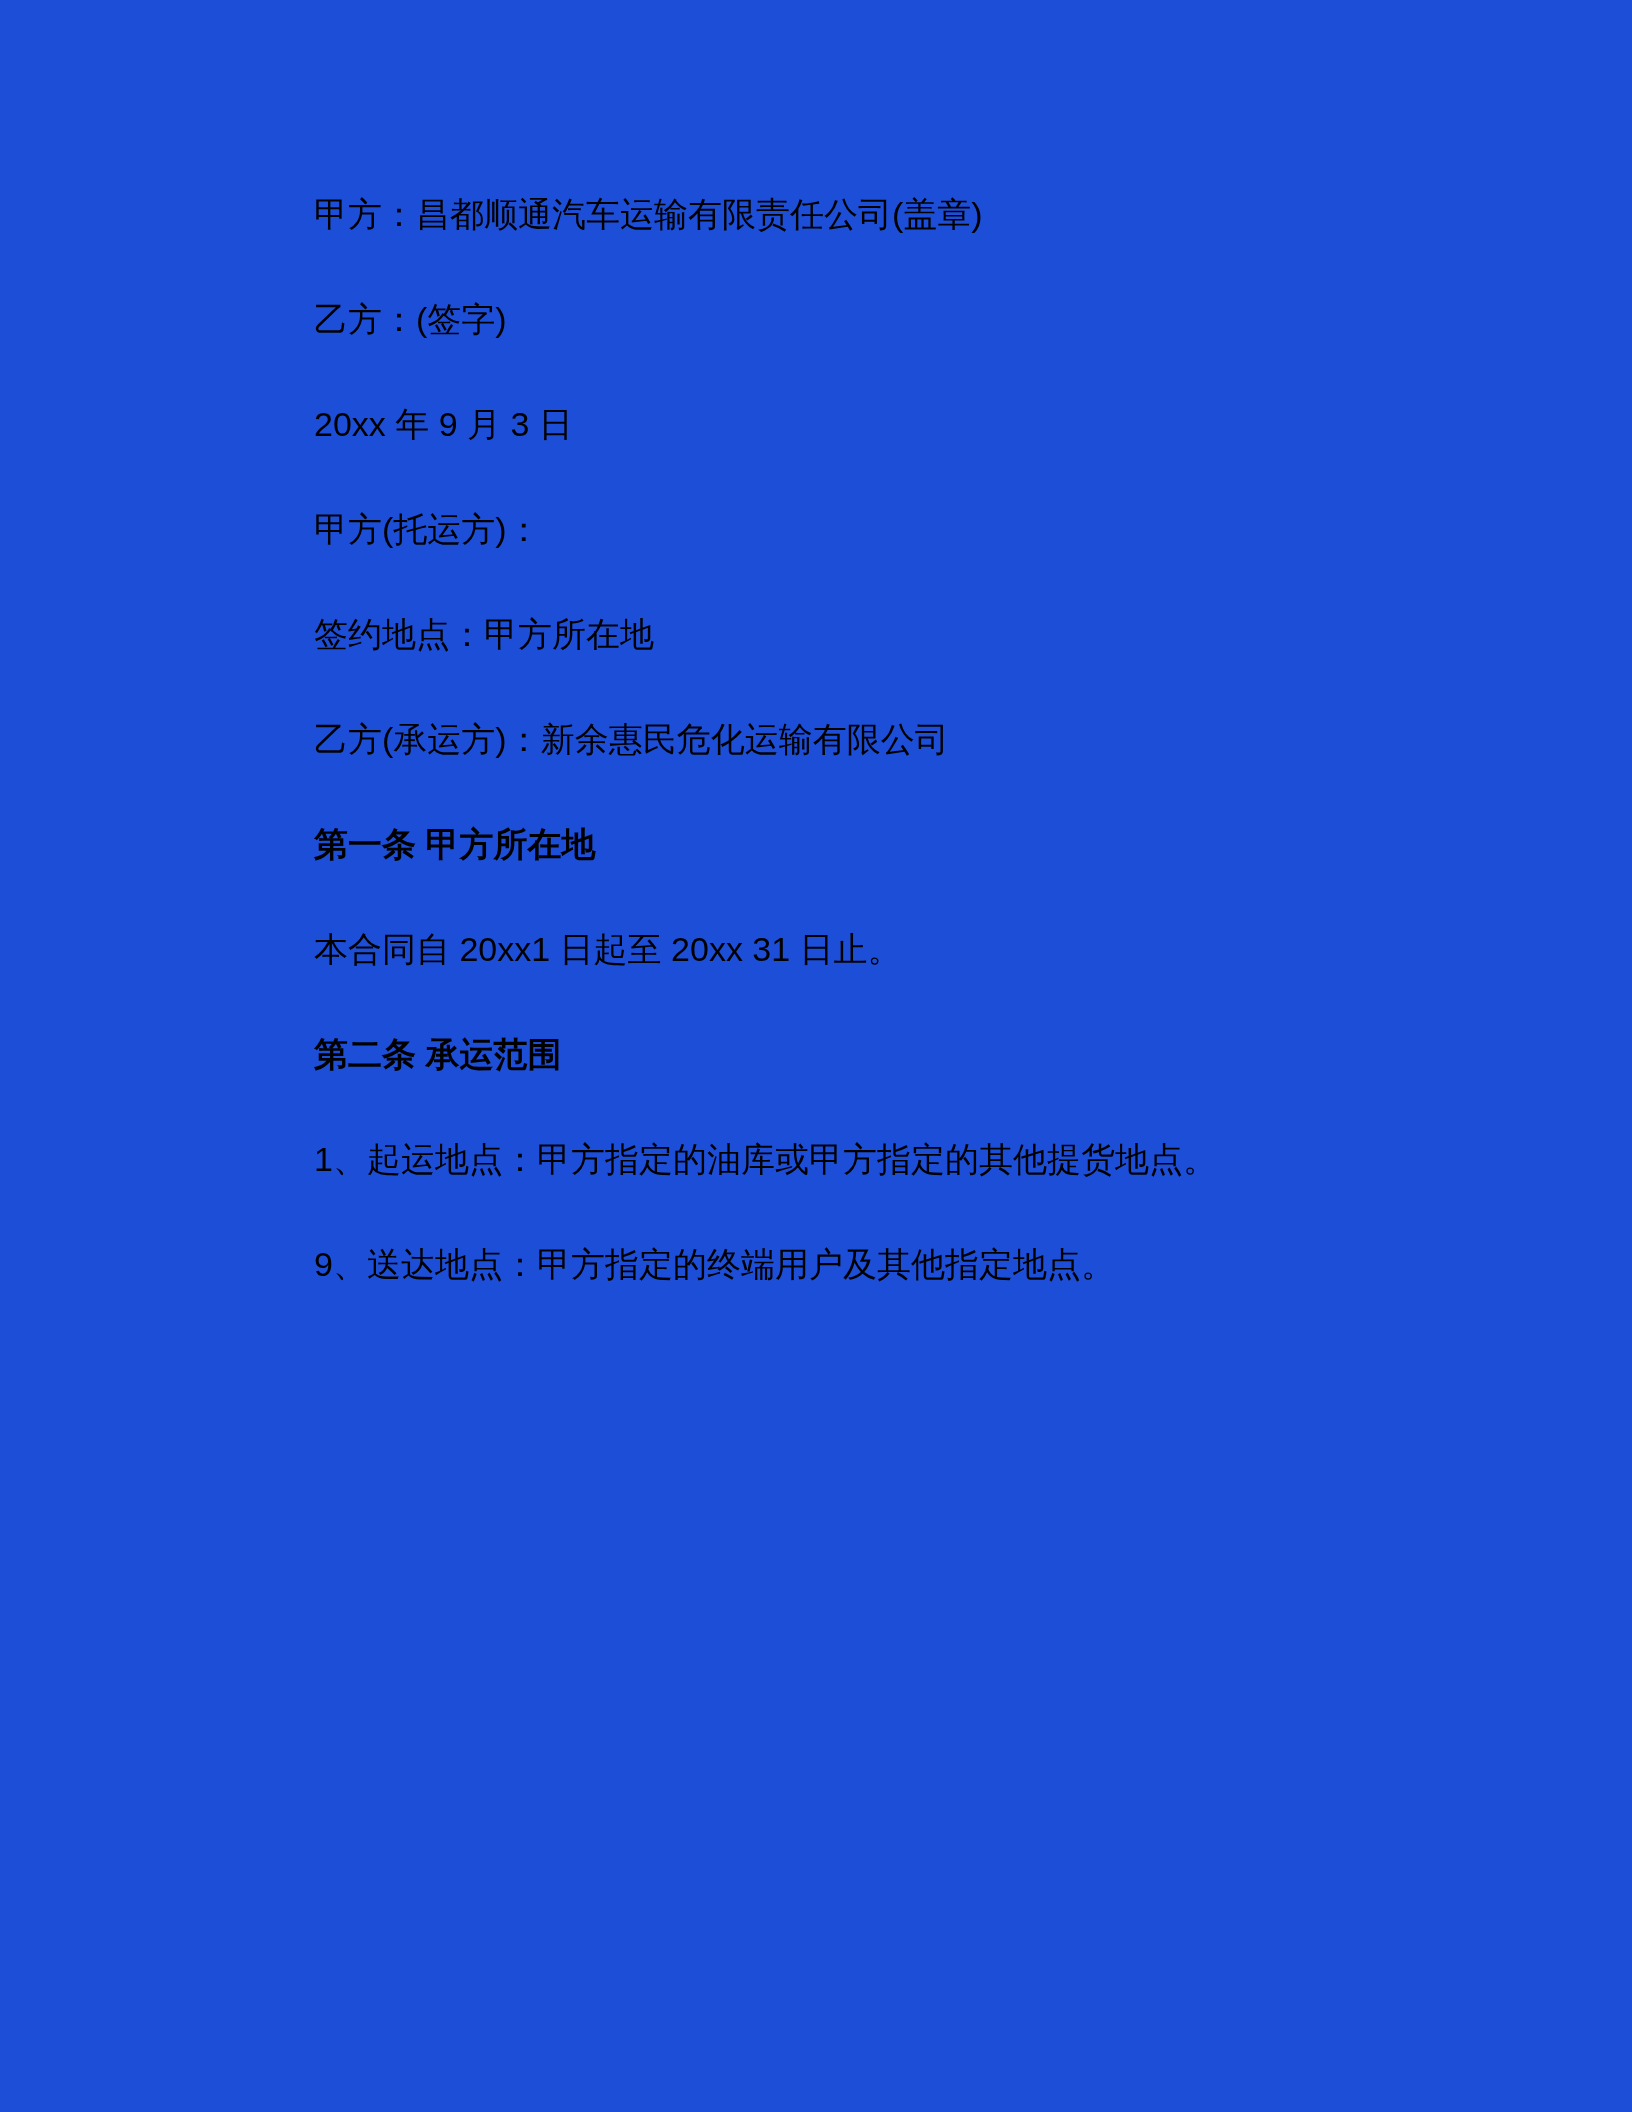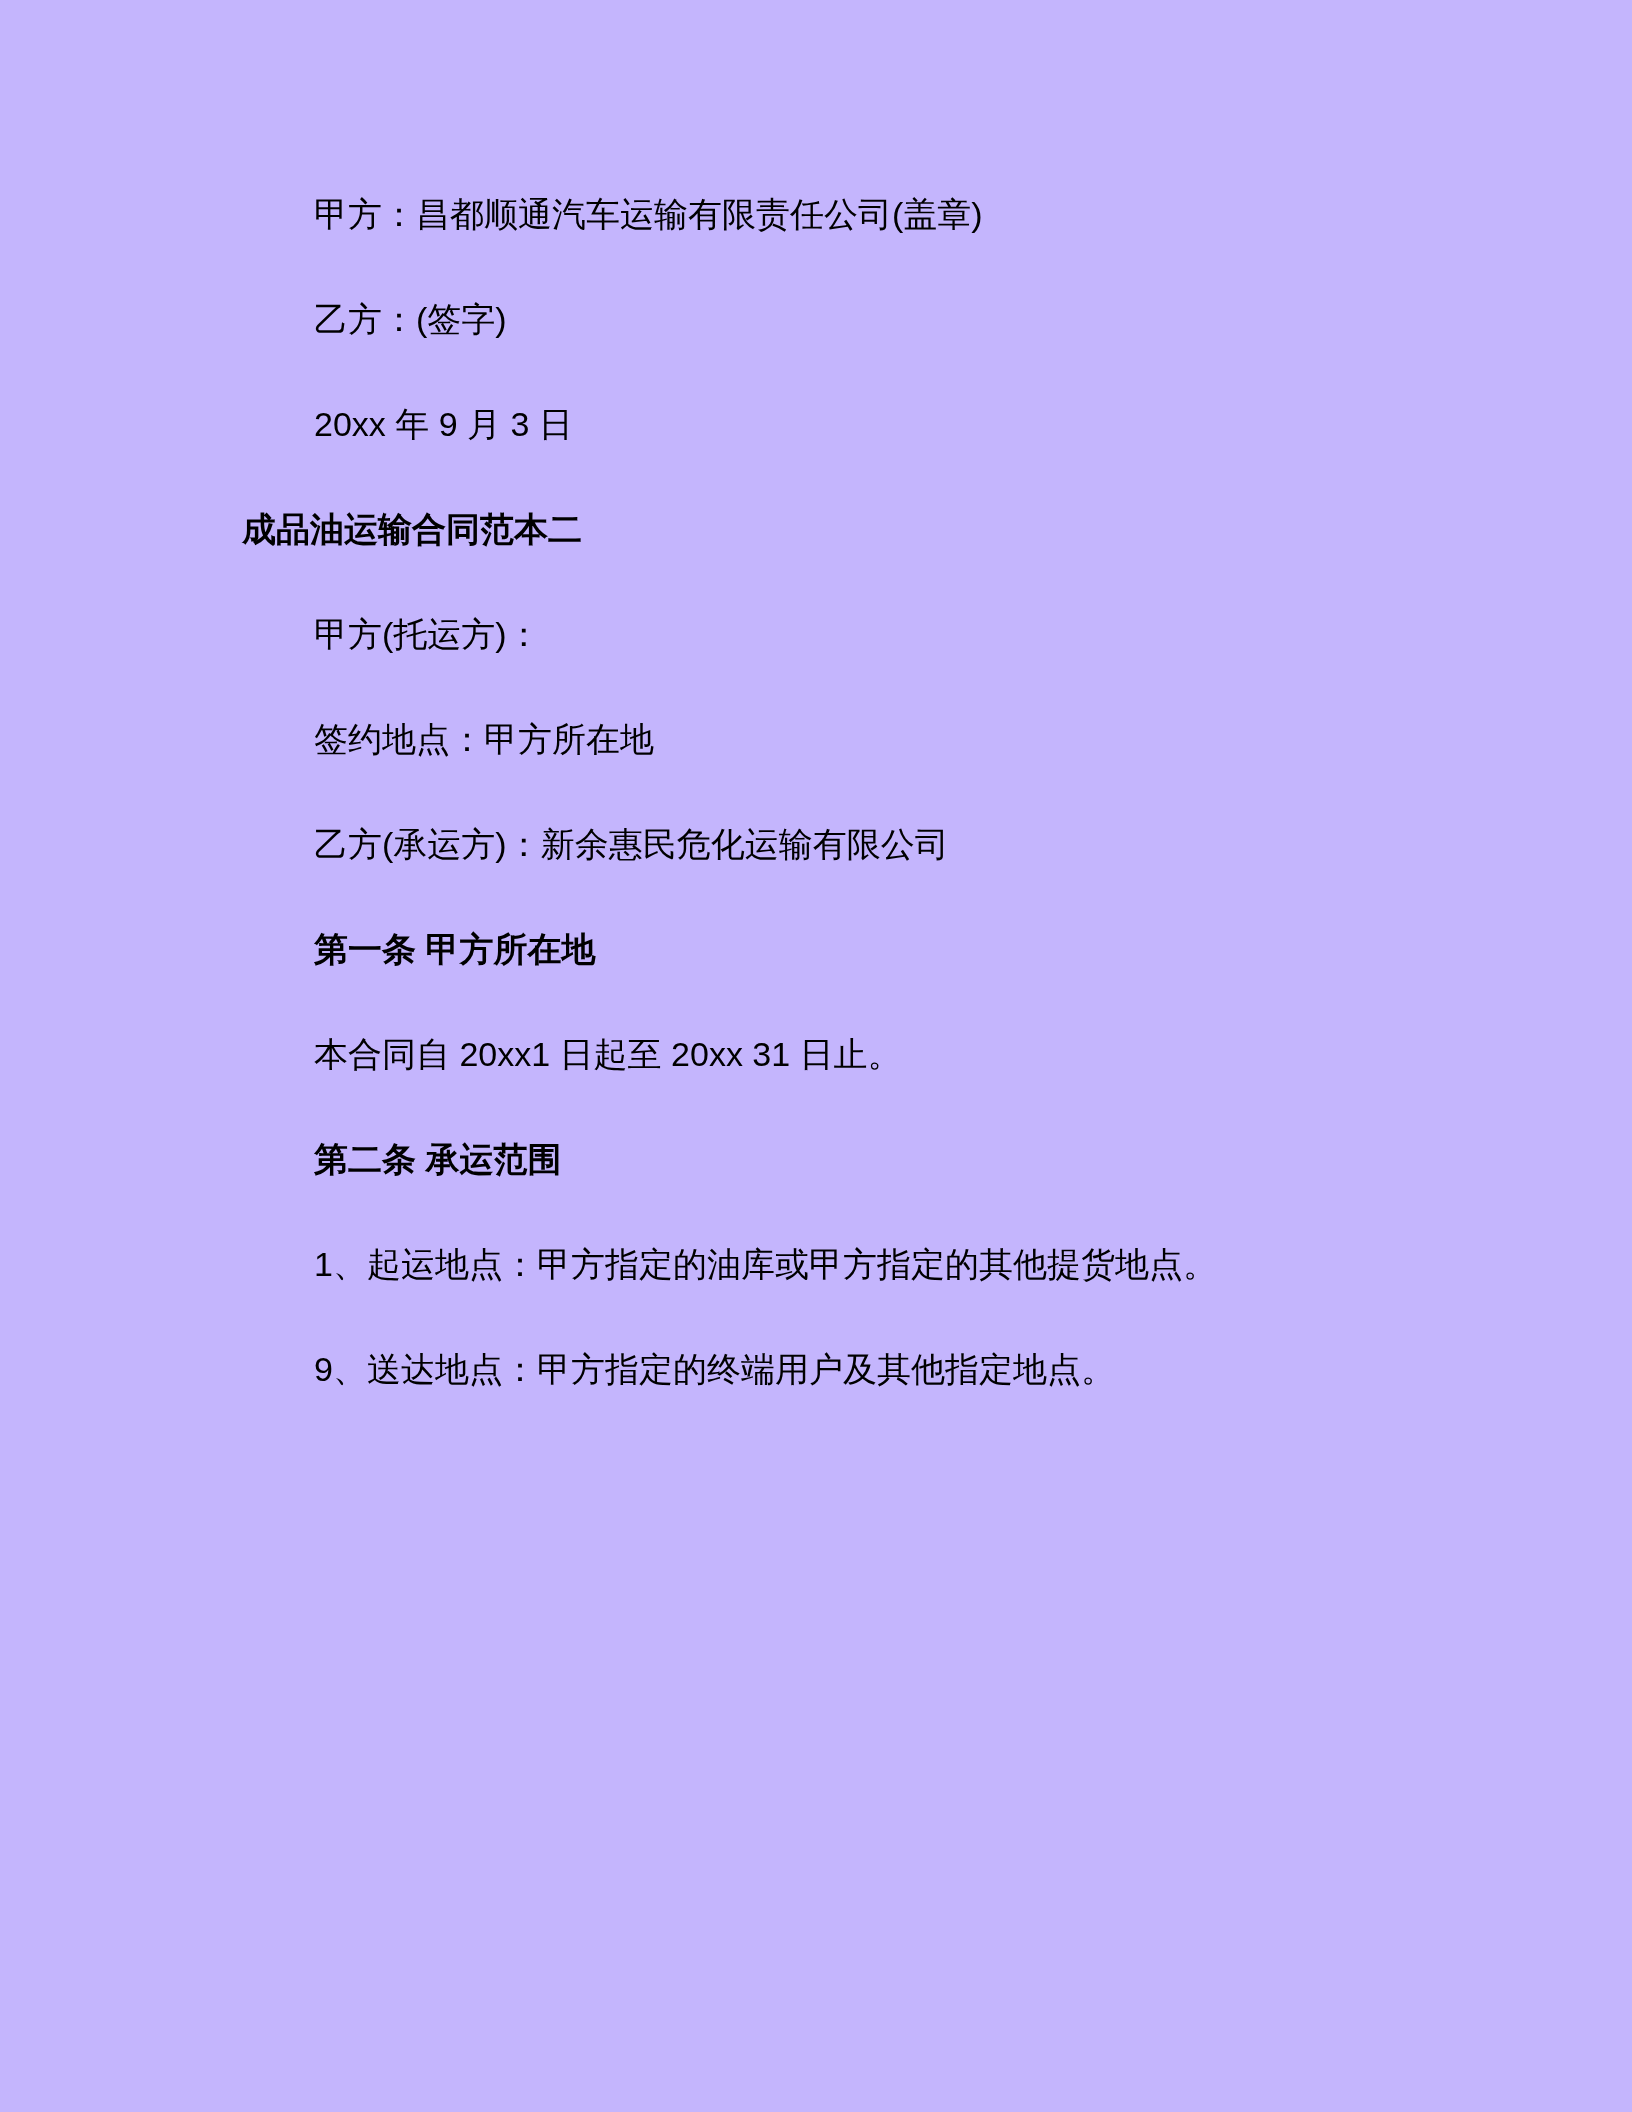--- a/index.html
+++ b/index.html
@@ -11,21 +11,21 @@
     height: 2112px;
     background: #ffffff;
     overflow: hidden;
     font-family: "Liberation Sans", sans-serif;
   }
   .page {
     position: relative;
     box-sizing: border-box;
     width: 1632px;
     height: 2112px;
-    background: #c4b5fd;
+    background: #1d4ed8;
     color: #000000;
     padding: 173px 242px 0 242px;
   }
   .para {
     margin: 0 0 23px 0;
     font-size: 34px;
     line-height: 82px;
     color: #000000;
     text-align: left;
     word-break: break-all;
@@ -41,21 +41,20 @@
     text-justify: inter-ideograph;
   }
 </style>
 </head>
 <body>
 
 <div class="page">
   <p class="para indent">甲方：昌都顺通汽车运输有限责任公司(盖章)</p>
   <p class="para indent">乙方：(签字)</p>
   <p class="para indent">20xx 年 9 月 3 日</p>
-  <p class="para bold">成品油运输合同范本二</p>
   <p class="para indent">甲方(托运方)：</p>
   <p class="para indent">签约地点：甲方所在地</p>
   <p class="para indent">乙方(承运方)：新余惠民危化运输有限公司</p>
   <p class="para indent bold">第一条 甲方所在地</p>
   <p class="para indent">本合同自 20xx1 日起至 20xx 31 日止。</p>
   <p class="para indent bold">第二条 承运范围</p>
   <p class="para indent">1、起运地点：甲方指定的油库或甲方指定的其他提货地点。</p>
   <p class="para indent">9、送达地点：甲方指定的终端用户及其他指定地点。</p>
 </div>
 

